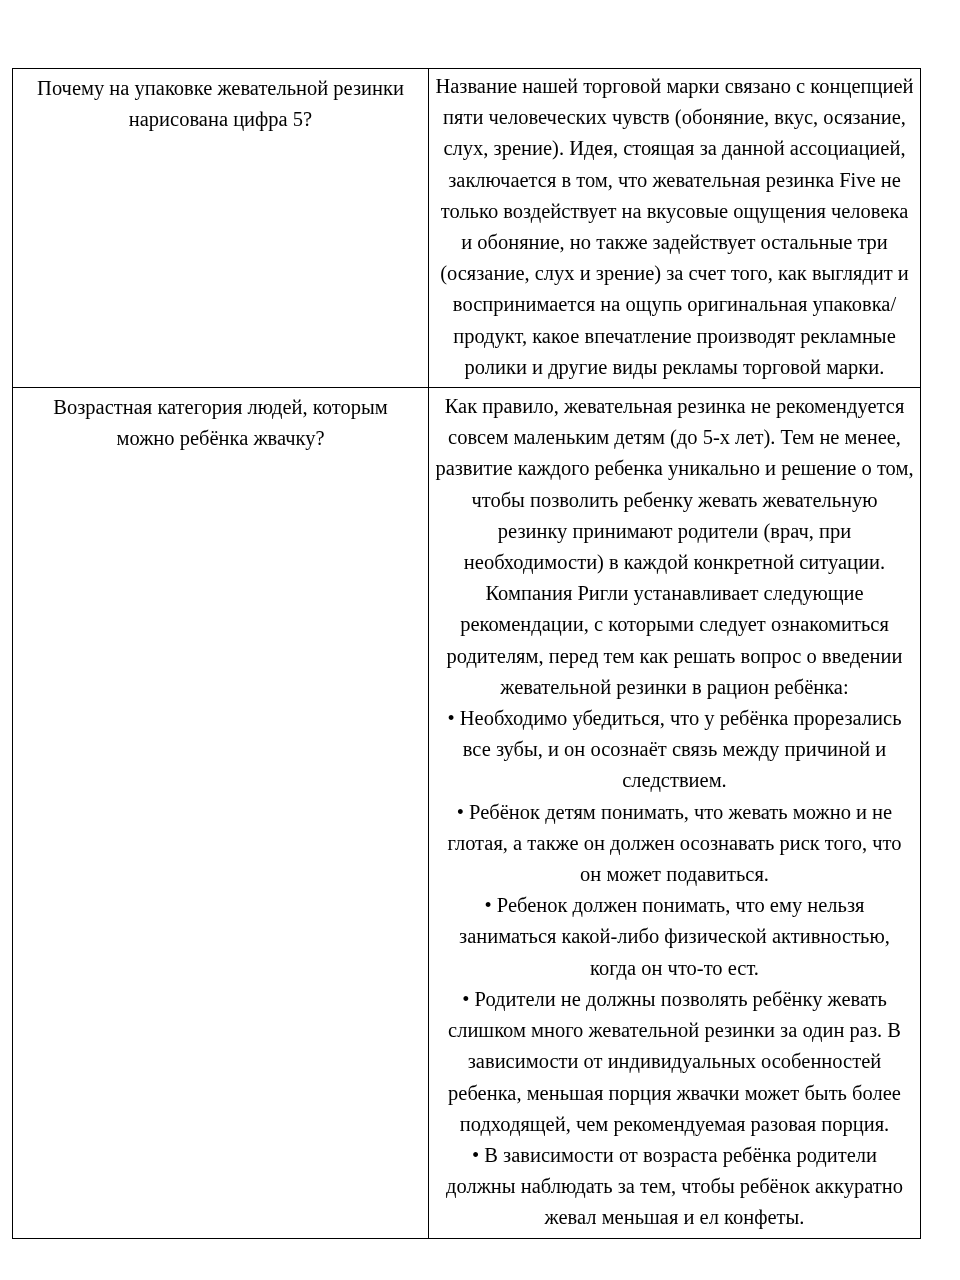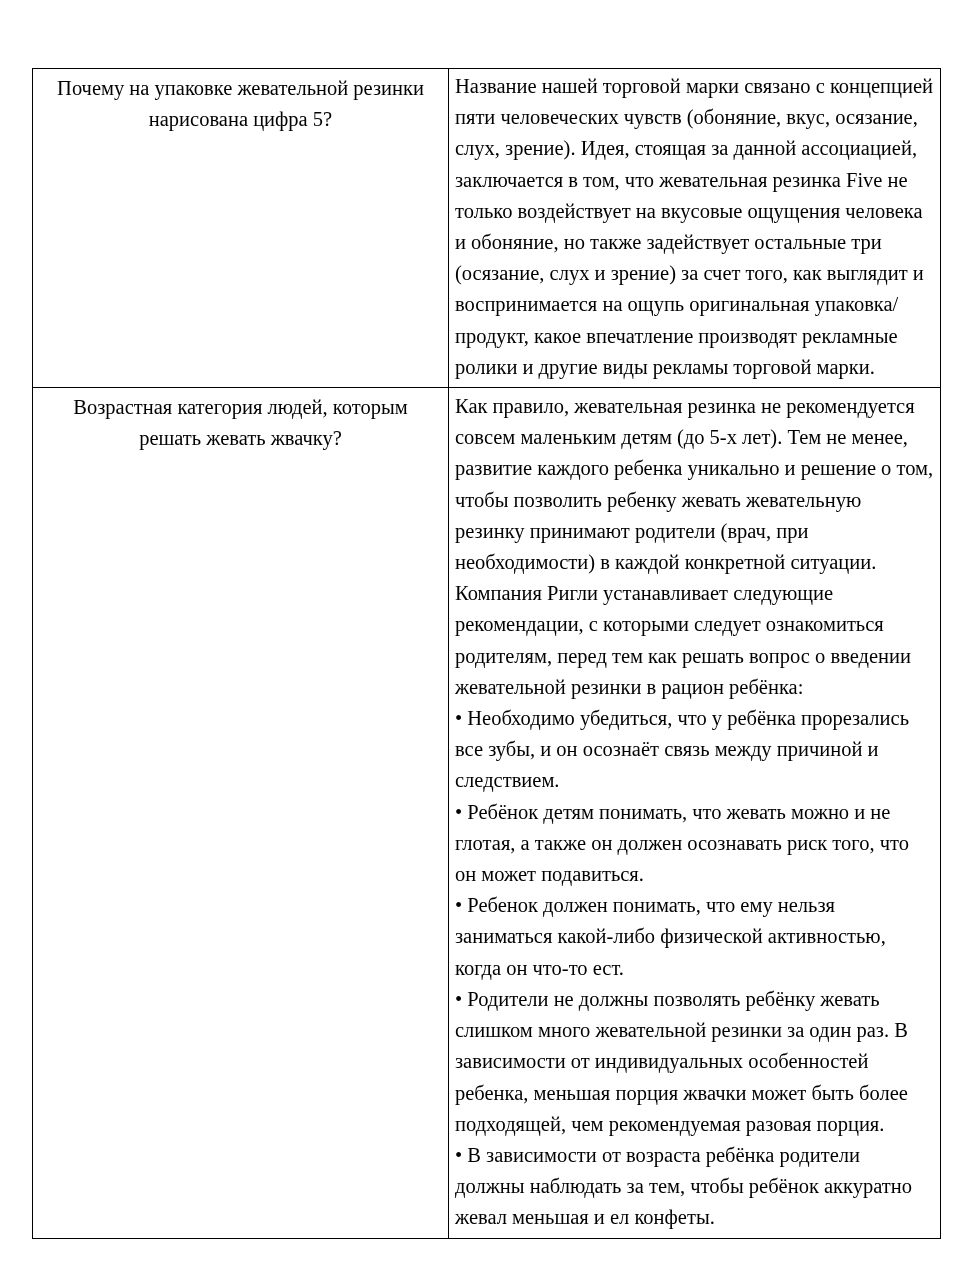--- a/index.html
+++ b/index.html
@@ -15,21 +15,21 @@
     overflow: hidden;
   }
   .page {
     position: relative;
     width: 960px;
     height: 1280px;
     background: #ffffff;
   }
   .faq-table {
     position: absolute;
-    left: 32px;
+    left: 12px;
     top: 68px;
     width: 906px;
     border-collapse: collapse;
     table-layout: fixed;
   }
   .faq-table td {
     border: 1.4px solid #000000;
     padding: 0;
     vertical-align: top;
   }
@@ -45,21 +45,21 @@
   .q-text {
     text-align: center;
     font-size: 20.5px;
     line-height: 31px;
     padding: 4px 10px;
   }
   .a-text {
     font-size: 20.5px;
     line-height: 31.2px;
     padding: 3px 6px 4px 6px;
-    text-align: left;
+    text-align: center;
   }
   .a-text p {
     margin: 0;
     padding: 0;
   }
   .row1 .a-text {
     padding-top: 2px;
   }
   .row1 .col-a {
     height: 313px;
@@ -79,21 +79,21 @@
           <div class="q-text">Почему на упаковке жевательной резинки нарисована цифра 5?</div>
         </td>
         <td class="col-a">
           <div class="a-text">
             <p>Название нашей торговой марки связано с концепцией пяти человеческих чувств (обоняние, вкус, осязание, слух, зрение). Идея, стоящая за данной ассоциацией, заключается в том, что жевательная резинка Five не только воздействует на вкусовые ощущения человека и обоняние, но также задействует остальные три (осязание, слух и зрение) за счет того, как выглядит и воспринимается на ощупь оригинальная упаковка/продукт, какое впечатление производят рекламные ролики и другие виды рекламы торговой марки.</p>
           </div>
         </td>
       </tr>
       <tr class="row2">
         <td class="col-q q-cell">
-          <div class="q-text">Возрастная категория людей, которым решать жевать жвачку?</div>
+          <div class="q-text">Возрастная категория людей, которым можно ребёнка жвачку?</div>
         </td>
         <td class="col-a">
           <div class="a-text">
             <p>Как правило, жевательная резинка не рекомендуется совсем маленьким детям (до 5-х лет). Тем не менее, развитие каждого ребенка уникально и решение о том, чтобы позволить ребенку жевать жевательную резинку принимают родители (врач, при необходимости) в каждой конкретной ситуации.</p>
             <p>Компания Ригли устанавливает следующие рекомендации, с которыми следует ознакомиться родителям, перед тем как решать вопрос о введении жевательной резинки в рацион ребёнка:</p>
             <p>• Необходимо убедиться, что у ребёнка прорезались все зубы, и он осознаёт связь между причиной и следствием.</p>
             <p>• Ребёнок детям понимать, что жевать можно и не глотая, а также он должен осознавать риск того, что он может подавиться.</p>
             <p>• Ребенок должен понимать, что ему нельзя заниматься какой-либо физической активностью, когда он что-то ест.</p>
             <p>• Родители не должны позволять ребёнку жевать слишком много жевательной резинки за один раз. В зависимости от индивидуальных особенностей ребенка, меньшая порция жвачки может быть более подходящей, чем рекомендуемая разовая порция.</p>
             <p>• В зависимости от возраста ребёнка родители должны наблюдать за тем, чтобы ребёнок аккуратно жевал меньшая и ел конфеты.</p>

